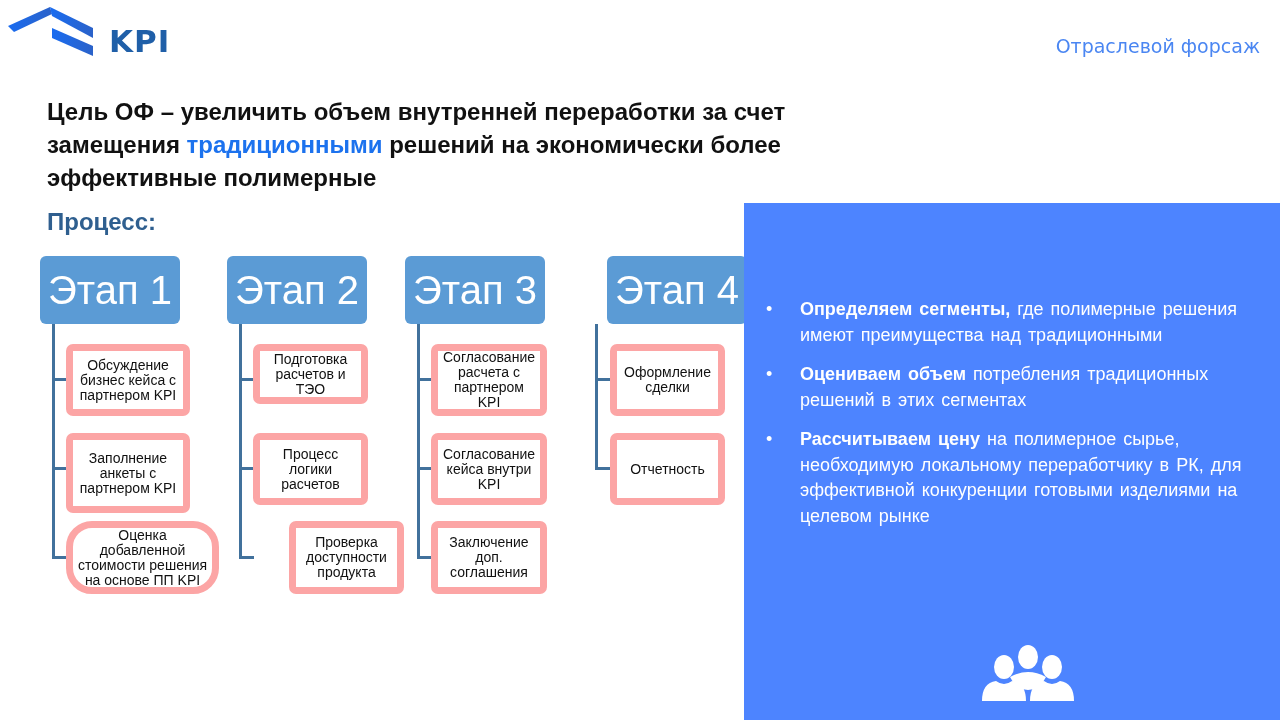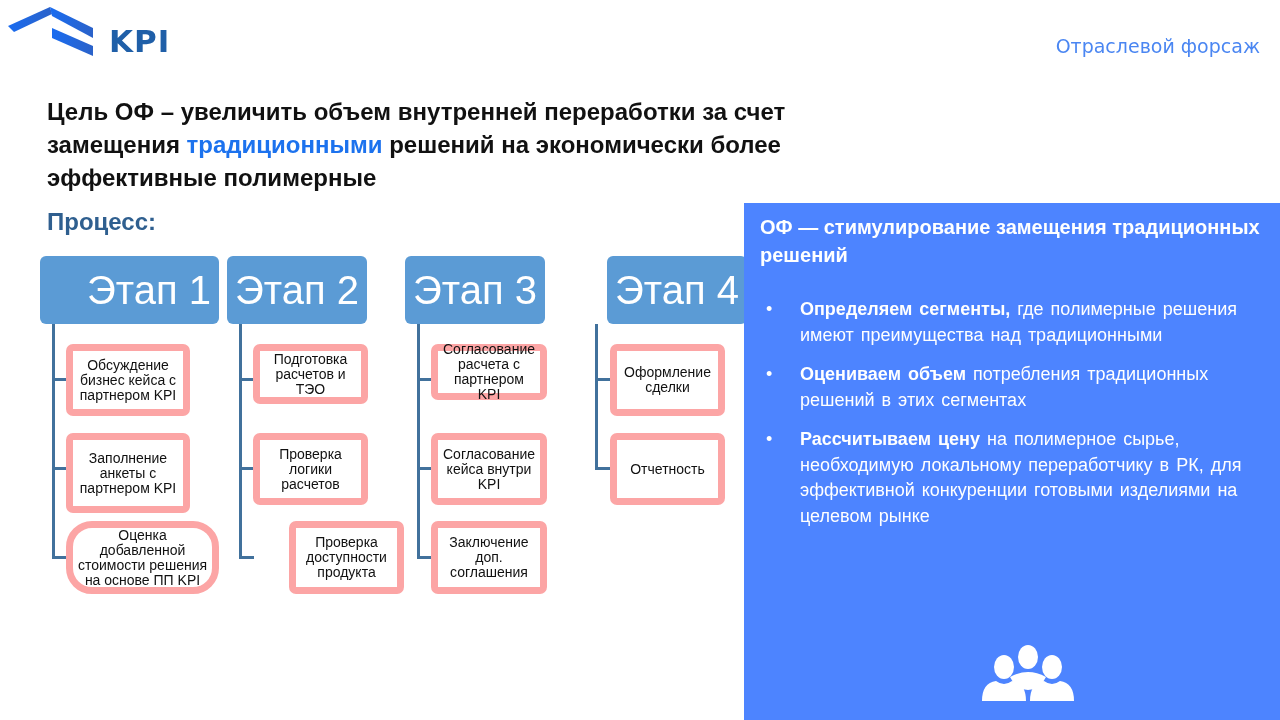--- a/index.html
+++ b/index.html
@@ -57,63 +57,62 @@
 
 <div class="abs brand-title">Отраслевой форсаж</div>
 
 <div class="abs goal">
   <span>Цель ОФ – увеличить объем внутренней переработки за счет замещения </span><span class="hl">традиционными</span><span> решений на экономически более эффективные полимерные</span>
 </div>
 
 <div class="abs process-label">Процесс:</div>
 
 <div>
-  <div class="stage-head" style="left:40px;top:256px;padding-left:39px;">Этап 1</div>
+  <div class="stage-head" style="left:40px;top:256px;">Этап 1</div>
   <div class="vline" style="left:52px;top:324px;height:234px;"></div>
   <div class="hline" style="left:52px;top:378px;width:15px;"></div>
   <div class="hline" style="left:52px;top:467px;width:15px;"></div>
   <div class="hline" style="left:52px;top:556px;width:15px;"></div>
   <div class="child" style="left:66px;top:344px;width:124px;height:72px;">Обсуждение бизнес кейса с партнером KPI</div>
   <div class="child" style="left:66px;top:433px;width:124px;height:80px;">Заполнение анкеты с партнером KPI</div>
   <div class="child" style="left:66px;top:521px;width:153px;height:73px;border-radius:26px;">Оценка добавленной стоимости решения на основе ПП KPI</div>
 </div>
 
 <div>
   <div class="stage-head" style="left:227px;top:256px;">Этап 2</div>
   <div class="vline" style="left:239px;top:324px;height:234px;"></div>
   <div class="hline" style="left:239px;top:378px;width:15px;"></div>
   <div class="hline" style="left:239px;top:467px;width:15px;"></div>
   <div class="hline" style="left:239px;top:556px;width:15px;"></div>
   <div class="child" style="left:253px;top:344px;width:115px;height:60px;">Подготовка расчетов и ТЭО</div>
-  <div class="child" style="left:253px;top:433px;width:115px;height:72px;">Проверка логики расчетов</div>
+  <div class="child" style="left:253px;top:433px;width:115px;height:72px;">Процесс логики расчетов</div>
   <div class="child" style="left:253px;top:521px;width:115px;height:73px;margin-left:36px;">Проверка доступности продукта</div>
 </div>
 
 <div>
   <div class="stage-head" style="left:405px;top:256px;">Этап 3</div>
   <div class="vline" style="left:417px;top:324px;height:234px;"></div>
   <div class="hline" style="left:417px;top:378px;width:15px;"></div>
   <div class="hline" style="left:417px;top:467px;width:15px;"></div>
   <div class="hline" style="left:417px;top:556px;width:15px;"></div>
-  <div class="child" style="left:431px;top:344px;width:116px;height:56px;">Согласование расчета с партнером KPI</div>
+  <div class="child" style="left:431px;top:344px;width:116px;height:72px;">Согласование расчета с партнером KPI</div>
   <div class="child" style="left:431px;top:433px;width:116px;height:72px;">Согласование кейса внутри KPI</div>
   <div class="child" style="left:431px;top:521px;width:116px;height:73px;">Заключение доп. соглашения</div>
 </div>
 
 <div>
   <div class="stage-head" style="left:583px;top:256px;margin-left:24px;">Этап 4</div>
   <div class="vline" style="left:595px;top:324px;height:145px;"></div>
   <div class="hline" style="left:595px;top:378px;width:16px;"></div>
   <div class="hline" style="left:595px;top:467px;width:16px;"></div>
   <div class="child" style="left:610px;top:344px;width:115px;height:72px;">Оформление сделки</div>
   <div class="child" style="left:610px;top:433px;width:115px;height:72px;">Отчетность</div>
 </div>
 
 <div class="abs panel">
-  <div class="panel-title">ОФ — стимулирование замещения традиционных решений</div>
   <ul class="bullets">
     <li>
       <span class="dot">•</span>
       <b>Определяем сегменты,</b><span> где полимерные решения имеют преимущества над традиционными</span>
     </li>
     <li>
       <span class="dot">•</span>
       <b>Оцениваем объем</b><span> потребления традиционных решений в этих сегментах</span>
     </li>
     <li>

